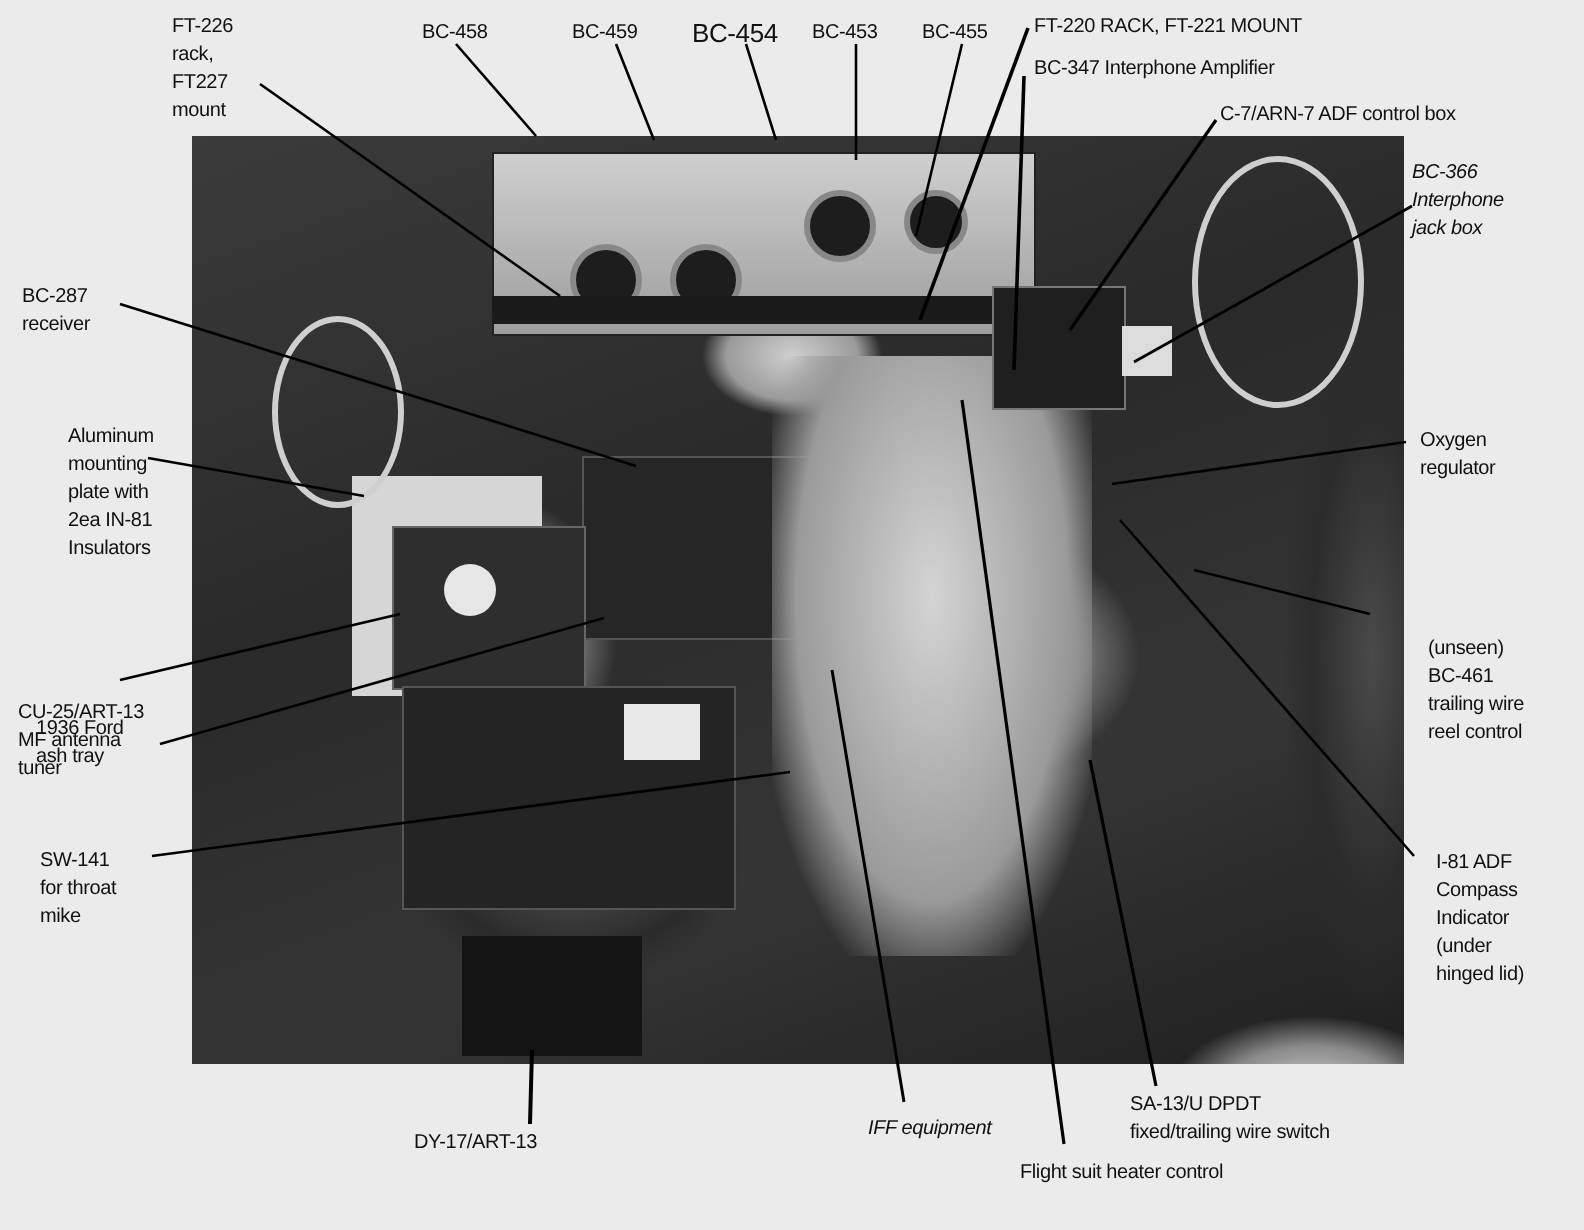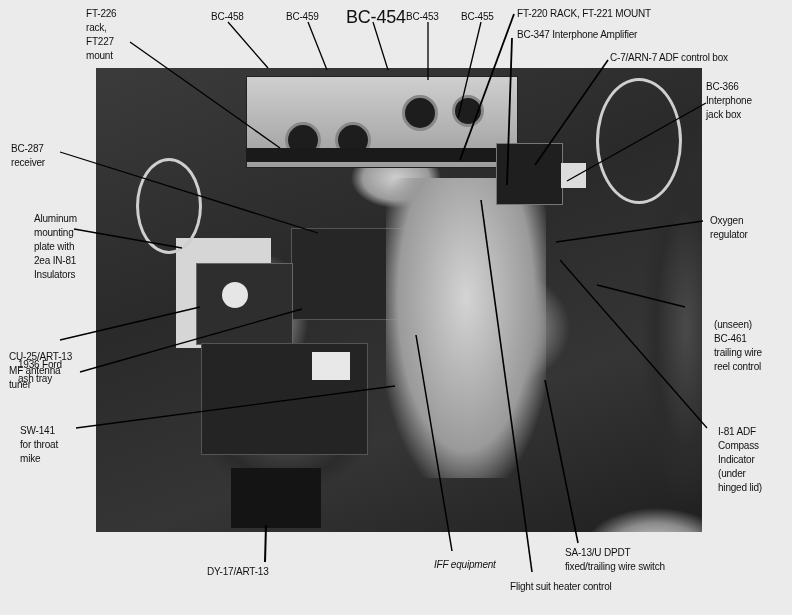--- a/index.html
+++ b/index.html
@@ -94,27 +94,27 @@
     <line x1="578" y1="543" x2="545" y2="380" stroke-width="1.6"></line>
   </g>
 </svg>
 
 <div class="label" style="left:86px;top:7px;">FT-226
 rack,
 FT227
 mount</div>
 <div class="label" style="left:211px;top:10px;">BC-458</div>
 <div class="label" style="left:286px;top:10px;">BC-459</div>
-<div class="label" style="left:346px;top:10px;font-size:18px;">BC-454</div>
+<div class="label" style="left:346px;top:10px;font-size:13px;">BC-454</div>
 <div class="label" style="left:406px;top:10px;">BC-453</div>
 <div class="label" style="left:461px;top:10px;">BC-455</div>
 <div class="label" style="left:517px;top:7px;">FT-220 RACK, FT-221 MOUNT</div>
 <div class="label" style="left:517px;top:28px;">BC-347 Interphone Amplifier</div>
 <div class="label" style="left:610px;top:51px;">C-7/ARN-7 ADF control box</div>
-<div class="label" style="left:706px;top:80px;">BC-366
+<div class="label" style="left:706px;top:80px;font-style:italic;">BC-366
 Interphone
 jack box</div>
 <div class="label" style="left:11px;top:142px;">BC-287
 receiver</div>
 <div class="label" style="left:6px;top:212px;margin-left:28px;">Aluminum
 mounting
 plate with
 2ea IN-81
 Insulators</div>
 <div class="label" style="left:9px;top:302px;margin-top:48px;">CU-25/ART-13

